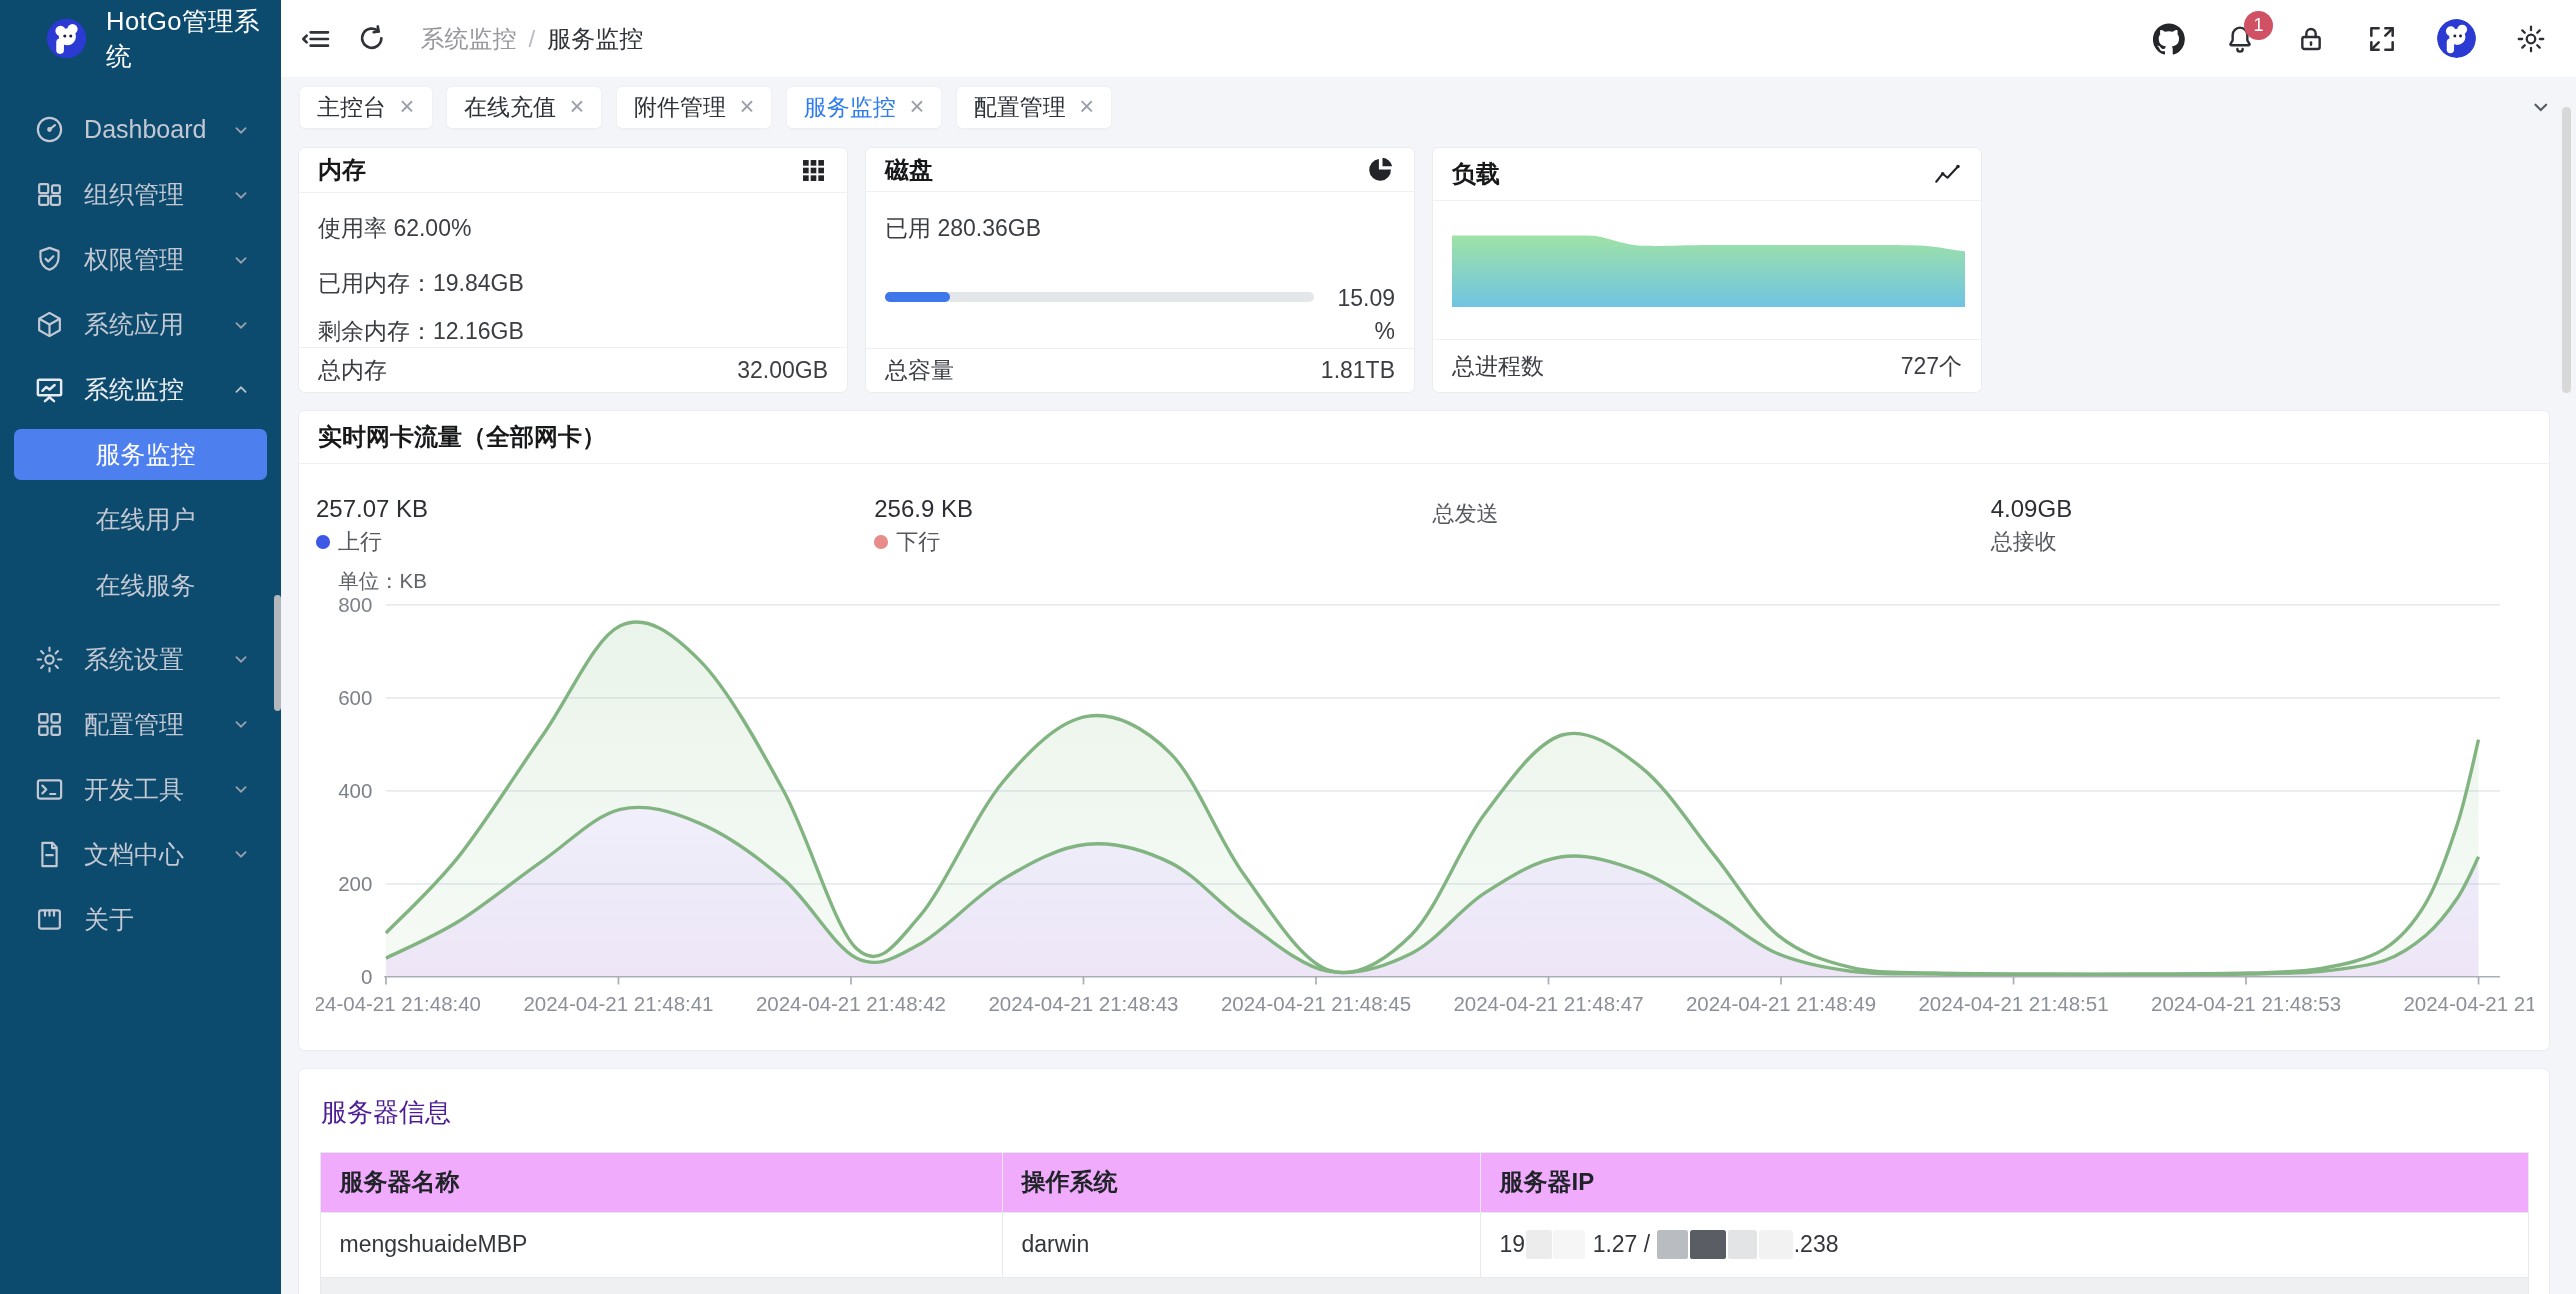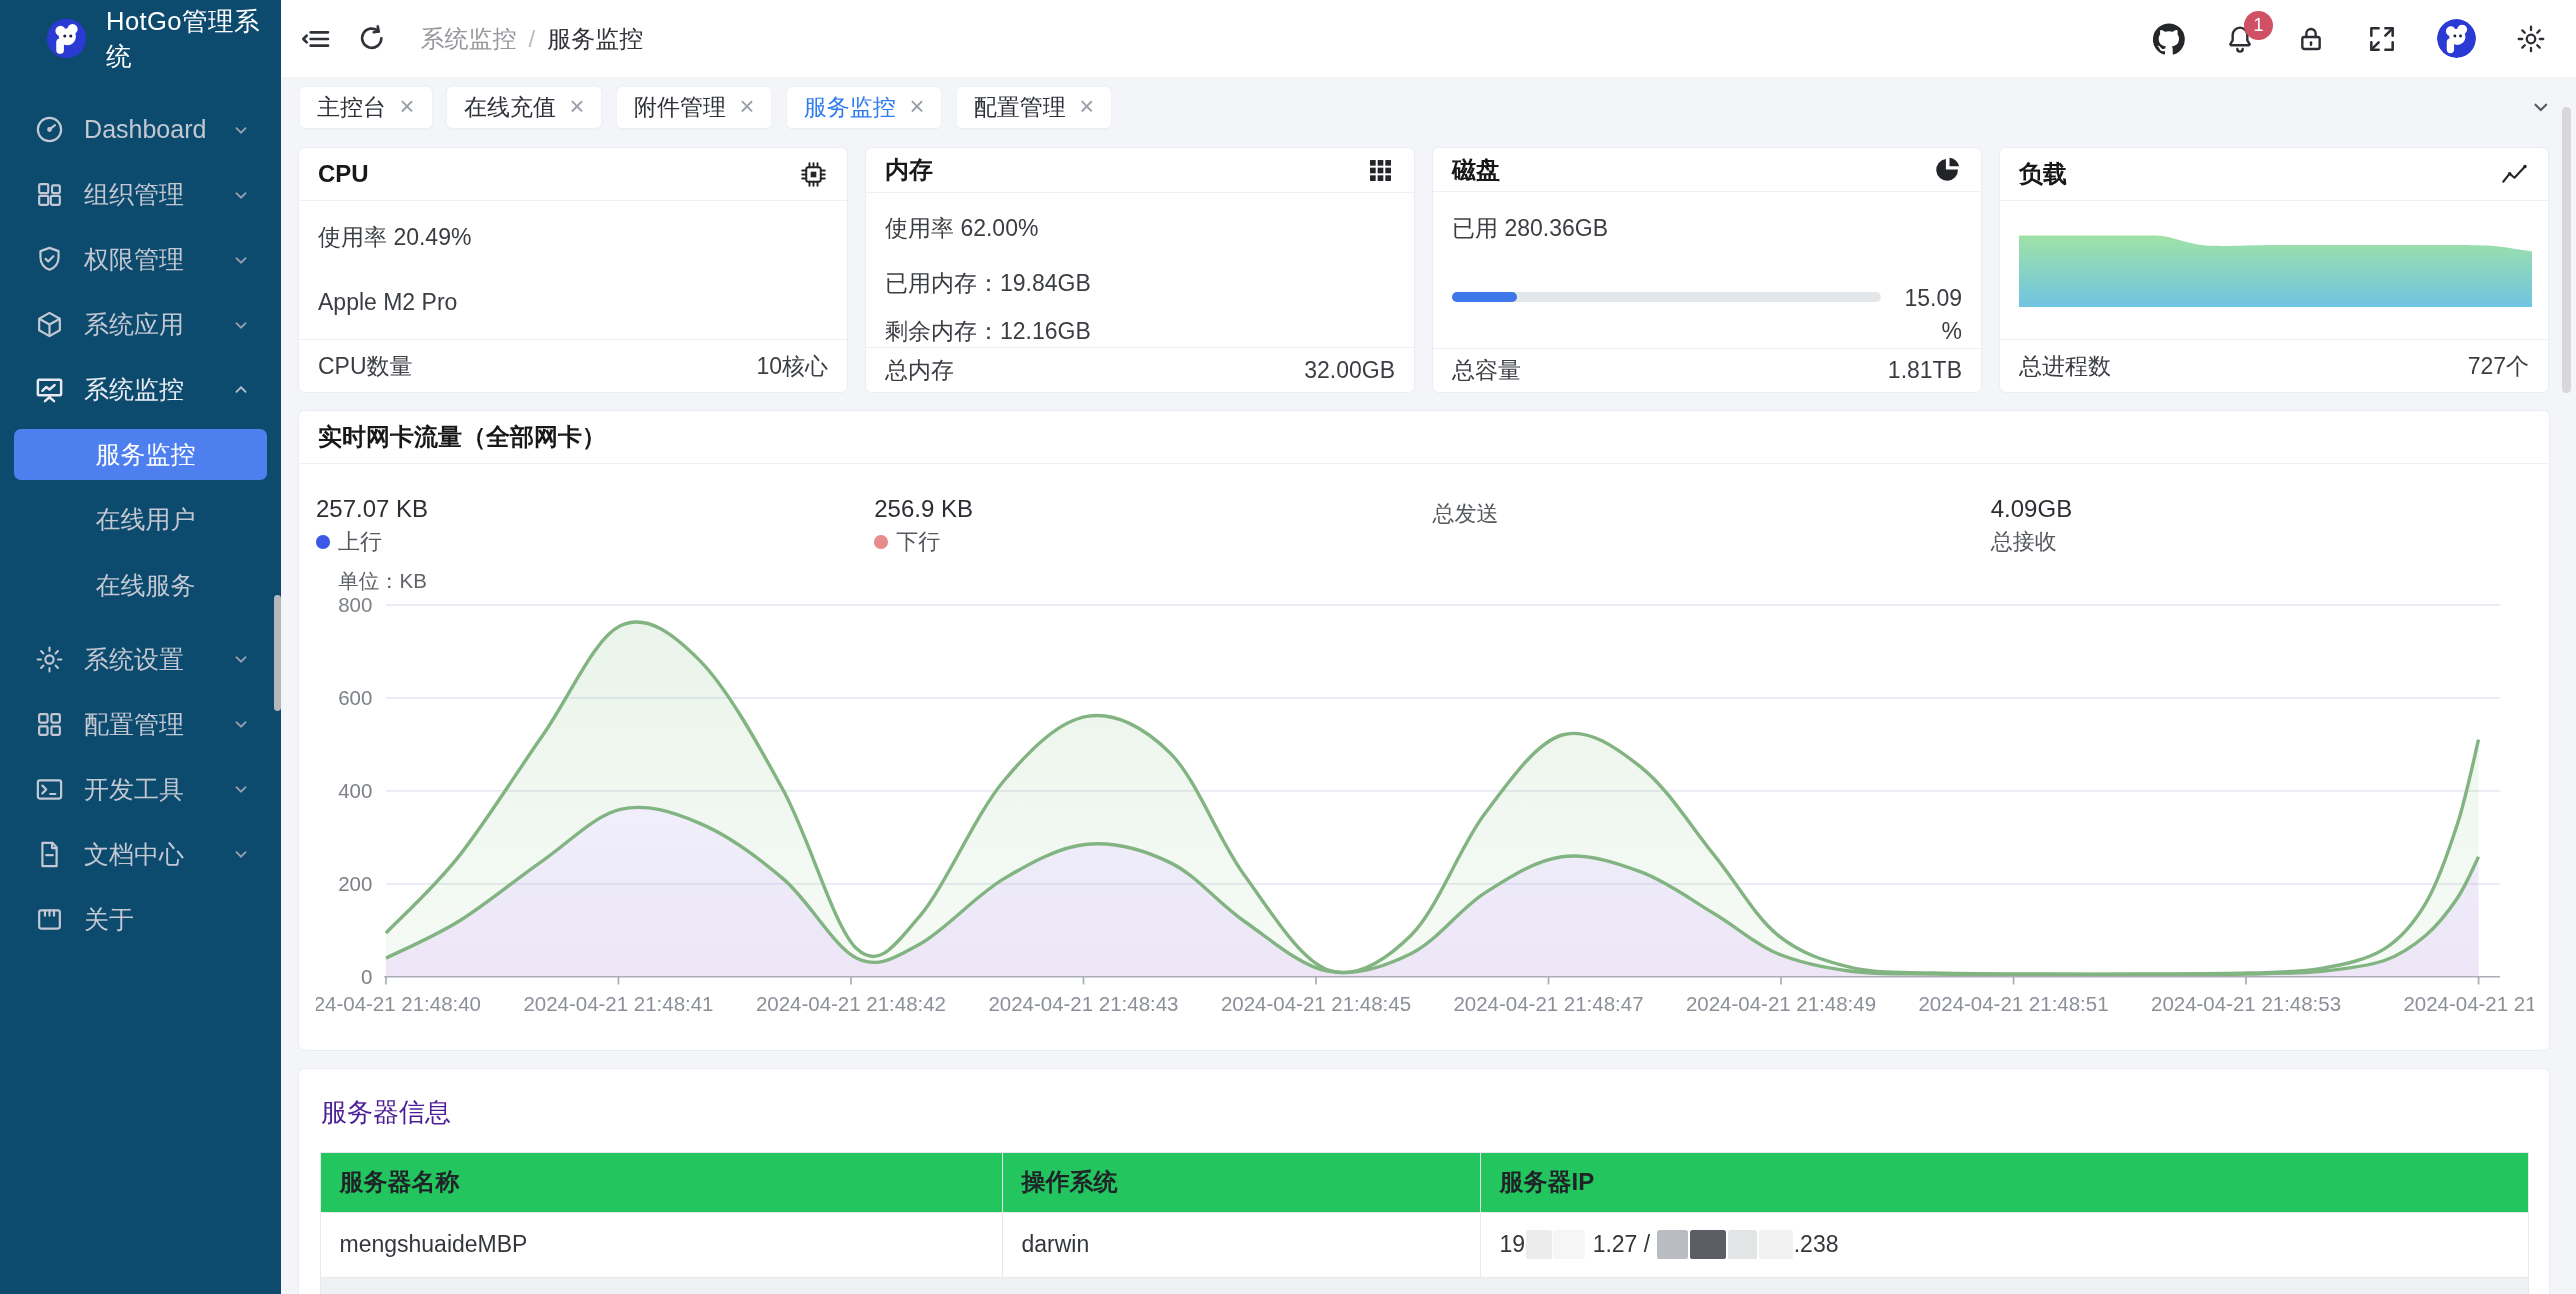--- a/index.html
+++ b/index.html
@@ -75,21 +75,21 @@
   .ns-value { font-size:24px; color:#2b2e33; }
   .ns-label { display:flex; align-items:center; gap:8.5px; margin-top:4px; font-size:22px; color:#55585e; }
   .dot { width:13.6px; height:13.6px; border-radius:50%; display:inline-block; }
   .net-chart { display:block; margin:5.1px 0 0 17px; }
 
   
   .server-card { width:2252px; height:358px; overflow:hidden; }
   .server-title { font-size:26px; font-weight:normal; color:#4c1d95; padding:25.6px 22px 22px 22px; }
   .server-table { margin:0 20.5px; border:0.9px solid #e7e9ee; border-bottom:none; }
   .srv-row { display:flex; }
-  .srv-row.head { background:#22c55e; }
+  .srv-row.head { background:#f0abfc; }
   .srv-cell { padding:0 19px; display:flex; align-items:center; border-right:0.9px solid #e7e9ee; font-size:23px; color:#33363b; }
   .srv-cell:last-child { border-right:none; }
   .srv-row.head .srv-cell { height:60px; font-weight:bold; color:#1f2328; font-size:24px; border-bottom:0.9px solid #e7e9ee; }
   .srv-row.data .srv-cell { height:65px; border-bottom:0.9px solid #e7e9ee; }
   .col-name { width:682px; }
   .col-os { width:478px; }
   .col-ip { flex:1; }
   .stripe-row { height:22px; background:#eef0f2; }
   .red-block { display:inline-block; height:29px; border-radius:2.6px; vertical-align:middle; margin:0 0.9px; }
 
@@ -363,38 +363,20 @@
       </div>
       <svg class="tabbar-chevron" viewBox="0 0 24 24" fill="none" stroke="currentColor" stroke-width="2" stroke-linecap="round">
           <polyline points="7,10 12,15 17,10"></polyline>
         </svg>
     </div>
 
     <div class="content">
 
       <div class="cards-row">
 
-        <div class="card stat-card">
-          <div class="sc-header">
-            <span class="sc-title">CPU</span>
-            <svg class="sc-hicon" viewBox="0 0 36 36" fill="none" stroke="#232428" stroke-width="2.4">
-                <rect x="9" y="9" width="18" height="18" rx="2.5"></rect>
-                <rect x="14.5" y="14.5" width="7" height="7" fill="#232428" stroke="none"></rect>
-                <path stroke-linecap="round" d="M13 4v5M18 4v5M23 4v5M13 27v5M18 27v5M23 27v5M4 13h5M4 18h5M4 23h5M27 13h5M27 18h5M27 23h5"></path>
-              </svg>
-          </div>
-          <div class="sc-body">
-            <div>使用率 20.49%</div>
-            <div class="line-gap">Apple M2 Pro</div>
-          </div>
-          <div class="sc-footer">
-            <span>CPU数量</span>
-            <span>10核心</span>
-          </div>
-        </div>
 
         <div class="card stat-card">
           <div class="sc-header">
             <span class="sc-title">内存</span>
             <svg class="sc-hicon" viewBox="0 0 36 36">
                 <g fill="#232428">
                   <rect x="5" y="5" width="7" height="7"></rect>
                   <rect x="14.5" y="5" width="7" height="7"></rect>
                   <rect x="24" y="5" width="7" height="7"></rect>
                   <rect x="5" y="14.5" width="7" height="7"></rect>

